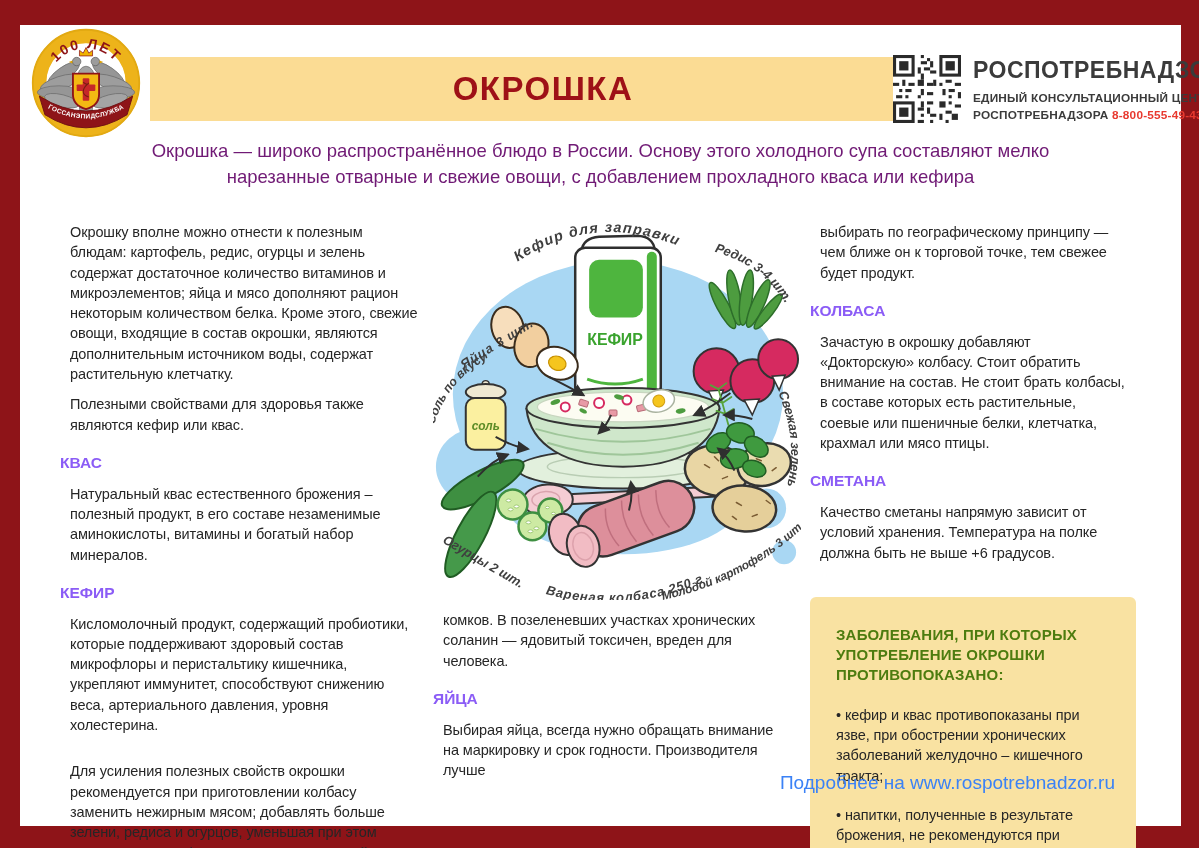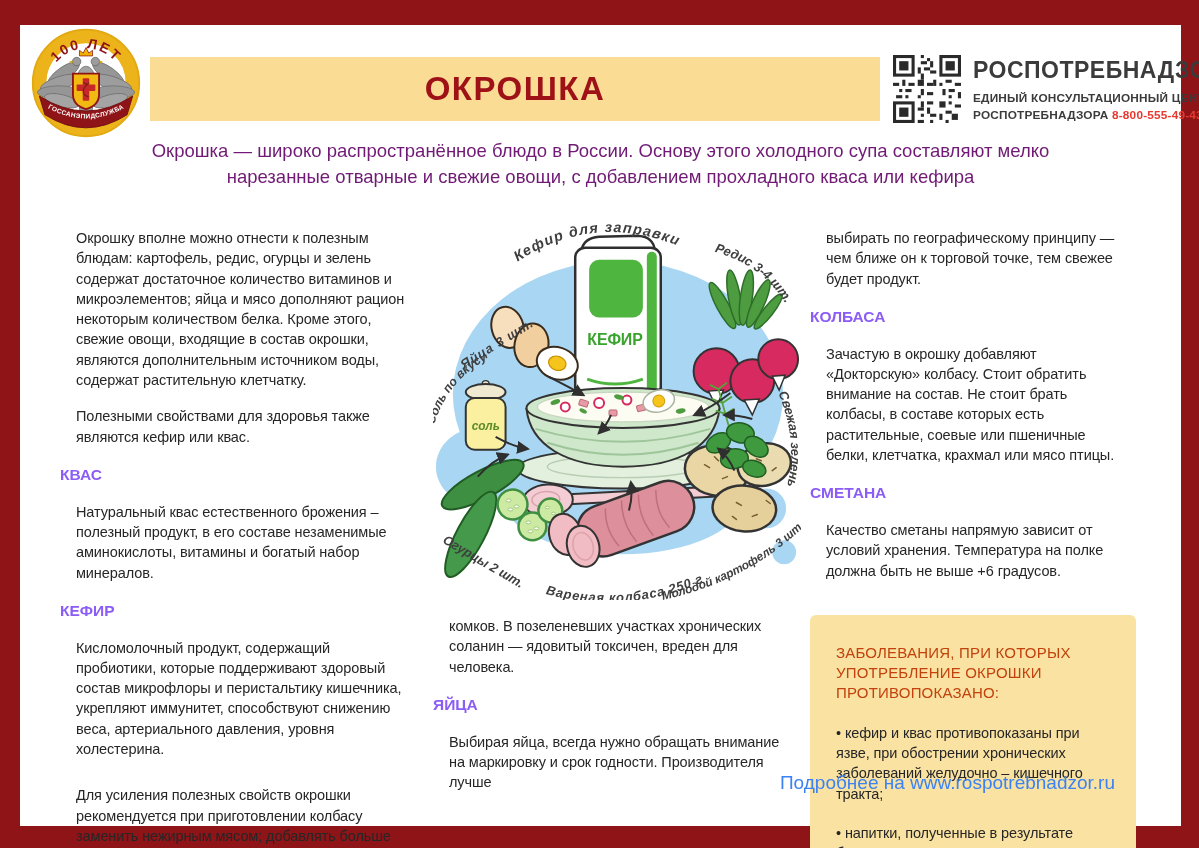--- a/index.html
+++ b/index.html
@@ -7,43 +7,43 @@
     width:1199px;height:848px;position:relative;overflow:hidden;
     font-family:"Liberation Sans","DejaVu Sans",sans-serif;
     background:#8e1418;
   }
   .frame{position:absolute;inset:0;background:#8e1418;}
   .sheet{position:absolute;left:20px;top:25px;right:18px;bottom:22px;background:#ffffff;}
 
   
   .logo{position:absolute;left:10px;top:2px;width:112px;height:112px;}
   .banner{position:absolute;left:130px;top:32px;width:730px;height:64px;background:#fbdc94;
-          display:flex;align-items:center;justify-content:center;}
+          display:flex;align-items:center;justify-content:center;padding-left:28px;}
   .banner h1{margin:0;font-size:33px;font-weight:bold;color:#9e1117;letter-spacing:1.5px;}
   .hdr-right{position:absolute;left:873px;top:30px;display:flex;gap:12px;align-items:flex-start;}
   .qr{width:68px;height:68px;flex:0 0 auto;}
   .agency .name{font-size:23px;font-weight:bold;color:#3b3b3b;letter-spacing:.5px;margin:2px 0 6px;}
   .agency .sub{font-size:11.8px;font-weight:bold;color:#3b3b3b;line-height:1.45;letter-spacing:.2px;}
   .agency .phone{color:#e8392f;}
 
   .intro{position:absolute;left:90px;right:90px;top:113px;text-align:center;
          font-size:18.5px;line-height:1.4;color:#701a75;}
 
   
   .col{position:absolute;top:187px;font-size:14.5px;line-height:1.4;color:#262626;letter-spacing:-.1px;}
-  .col p{margin:16px;}
+  .col p{margin:10px;}
   .col-left{left:40px;width:368px;}
   .col-mid{left:413px;width:368px;}
   .col-right{left:790px;width:326px;}
   .col h3{margin:17px 0 3px;font-size:15.5px;color:#8b5cf6;letter-spacing:0;}
   .gap-top{margin-top:26px !important;}
   .illu{display:block;width:368px;height:390px;margin:-2px 0 6px;}
 
   .warnbox{margin-top:34px;background:#f9e2a2;border-radius:6px;padding:28px 26px 30px;}
-  .warnbox .wtitle{font-weight:normal;color:#c2410c;font-size:15px;line-height:1.35;letter-spacing:.2px;}
+  .warnbox .wtitle{font-weight:bold;color:#4d7c0f;font-size:15px;line-height:1.35;letter-spacing:.2px;}
   .warnbox p{margin:19px 0 0;font-size:14.5px;line-height:1.4;color:#262626;}
 
   .footer-link{position:absolute;right:66px;bottom:32px;font-size:19px;color:#3b82f6;}
 
   .hand{font-style:italic;font-weight:bold;fill:#3f3f3f;}
 </style>
 </head>
 <body>
 
 <div class="frame">

